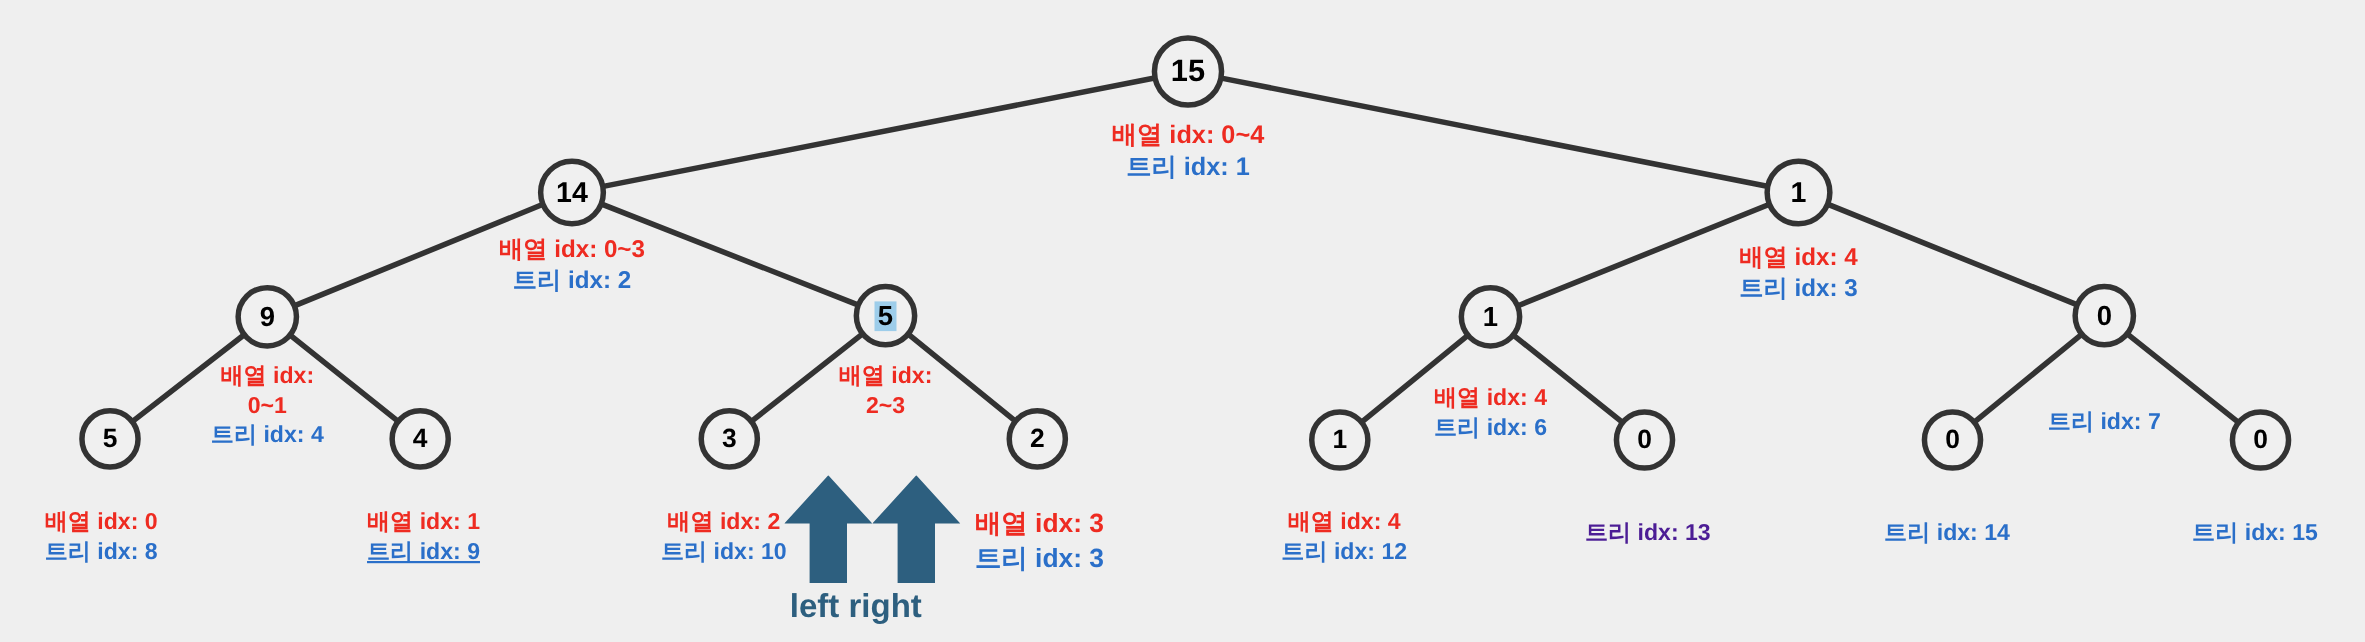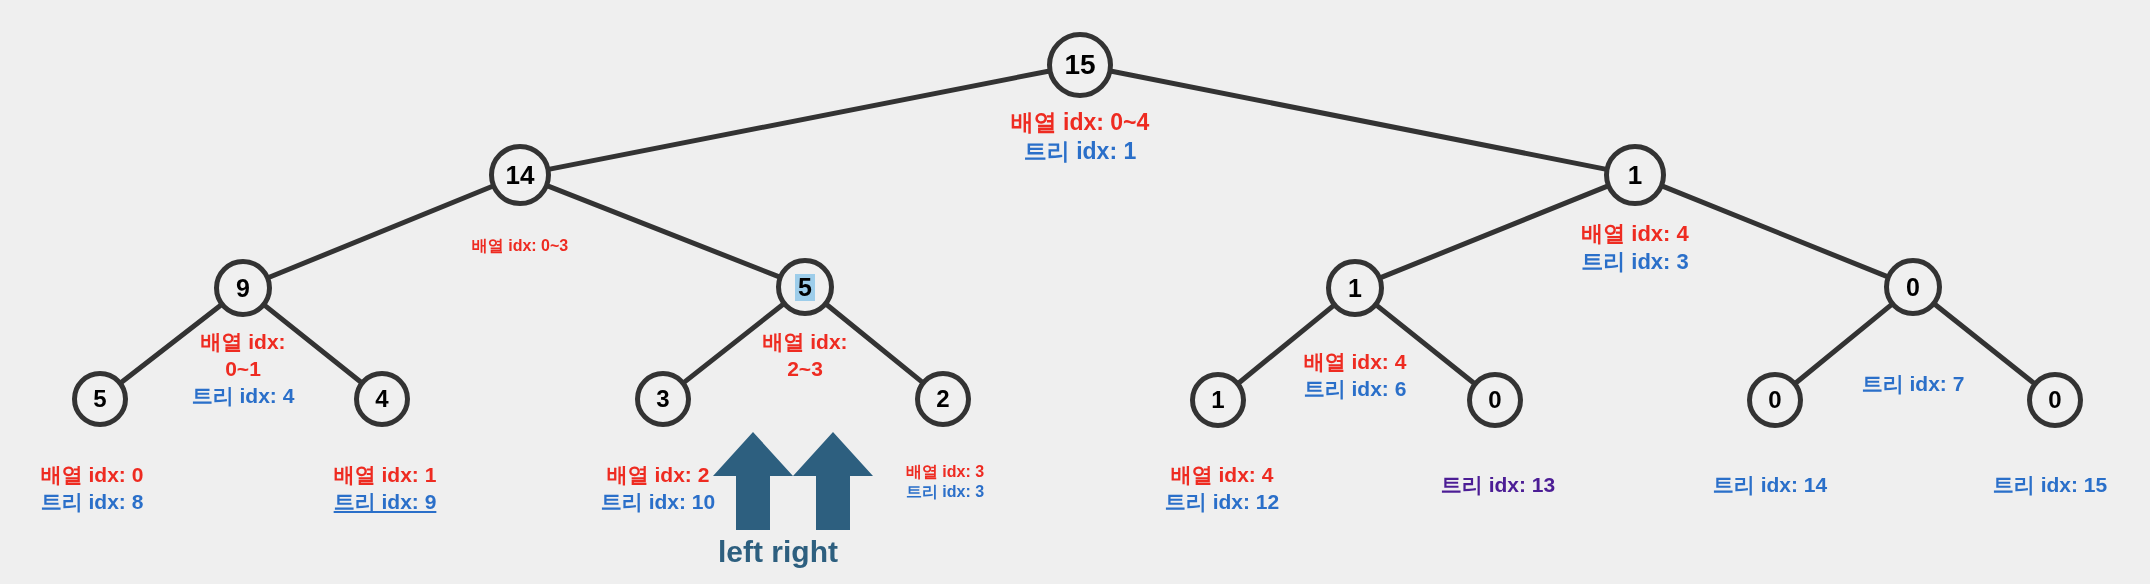--- a/index.html
+++ b/index.html
@@ -106,32 +106,32 @@
       </div>
       <div class="node" style="left: 1747px; top: 372px; width: 56px; height: 56px; font-size: 24px; border-color: rgb(51, 51, 51);">
         <span class="val">0</span>
       </div>
       <div class="node" style="left: 2027px; top: 372px; width: 56px; height: 56px; font-size: 24px; border-color: rgb(51, 51, 51);">
         <span class="val">0</span>
       </div>
     </div>
   <div id="labels-layer">
       <div class="lbl" style="left: 950px; top: 84px; width: 260px; font-size: 23px;"><span class="arr" style="color: rgb(238, 43, 33);">배열 idx: 0~4</span><span class="tre" style="color: rgb(42, 111, 201);">트리 idx: 1</span></div>
-      <div class="lbl" style="left: 395px; top: 212px; width: 250px; font-size: 16px;"><span class="arr" style="color: rgb(238, 43, 33);">배열 idx: 0~3</span></div>
+      <div class="lbl" style="left: 395px; top: 189px; width: 250px; font-size: 22px;"><span class="arr" style="color: rgb(238, 43, 33);">배열 idx: 0~3</span><span class="tre" style="color: rgb(42, 111, 201);">트리 idx: 2</span></div>
       <div class="lbl" style="left: 1510px; top: 196px; width: 250px; font-size: 22px;"><span class="arr" style="color: rgb(238, 43, 33);">배열 idx: 4</span><span class="tre" style="color: rgb(42, 111, 201);">트리 idx: 3</span></div>
       <div class="lbl" style="left: 148px; top: 305px; width: 190px; font-size: 21px;"><span class="arr" style="color: rgb(238, 43, 33);">배열 idx:
 0~1</span><span class="tre" style="color: rgb(42, 111, 201);">트리 idx: 4</span></div>
       <div class="lbl" style="left: 710px; top: 305px; width: 190px; font-size: 21px;"><span class="arr" style="color: rgb(238, 43, 33);">배열 idx:
 2~3</span></div>
       <div class="lbl" style="left: 1250px; top: 325px; width: 210px; font-size: 21px;"><span class="arr" style="color: rgb(238, 43, 33);">배열 idx: 4</span><span class="tre" style="color: rgb(42, 111, 201);">트리 idx: 6</span></div>
       <div class="lbl" style="left: 1808px; top: 371px; width: 210px; font-size: 21px;"><span class="tre" style="color: rgb(42, 111, 201);">트리 idx: 7</span></div>
       <div class="lbl" style="left: -13px; top: 438px; width: 210px; font-size: 21px;"><span class="arr" style="color: rgb(238, 43, 33);">배열 idx: 0</span><span class="tre" style="color: rgb(42, 111, 201);">트리 idx: 8</span></div>
       <div class="lbl" style="left: 280px; top: 438px; width: 210px; font-size: 21px;"><span class="arr" style="color: rgb(238, 43, 33);">배열 idx: 1</span><span class="tre" style="color: rgb(42, 111, 201); text-decoration: underline;">트리 idx: 9</span></div>
       <div class="lbl" style="left: 550.5px; top: 438px; width: 215px; font-size: 21px;"><span class="arr" style="color: rgb(238, 43, 33);">배열 idx: 2</span><span class="tre" style="color: rgb(42, 111, 201);">트리 idx: 10</span></div>
-      <div class="lbl" style="left: 837.5px; top: 438px; width: 215px; font-size: 16px;"><span class="arr" style="color: rgb(238, 43, 33);">배열 idx: 3</span><span class="tre" style="color: rgb(42, 111, 201);">트리 idx: 3</span></div>
+      <div class="lbl" style="left: 837.5px; top: 438px; width: 215px; font-size: 24px;"><span class="arr" style="color: rgb(238, 43, 33);">배열 idx: 3</span><span class="tre" style="color: rgb(42, 111, 201);">트리 idx: 3</span></div>
       <div class="lbl" style="left: 1114.5px; top: 438px; width: 215px; font-size: 21px;"><span class="arr" style="color: rgb(238, 43, 33);">배열 idx: 4</span><span class="tre" style="color: rgb(42, 111, 201);">트리 idx: 12</span></div>
       <div class="lbl" style="left: 1390.5px; top: 472px; width: 215px; font-size: 21px;"><span class="tre" style="color: #4c1d95;">트리 idx: 13</span></div>
       <div class="lbl" style="left: 1662.5px; top: 472px; width: 215px; font-size: 21px;"><span class="tre" style="color: rgb(42, 111, 201);">트리 idx: 14</span></div>
       <div class="lbl" style="left: 1942.5px; top: 472px; width: 215px; font-size: 21px;"><span class="tre" style="color: rgb(42, 111, 201);">트리 idx: 15</span></div>
     </div>
   <div id="anno-layer">
     <svg class="arrow" id="arrow-left" width="80" height="98" viewBox="0 0 80 98" style="left: 713px; top: 432px;">
         <polygon points="40,0 80,44 57,44 57,98 23,98 23,44 0,44" fill="#2d5f7f"></polygon>
       </svg>
     <svg class="arrow" id="arrow-right" width="80" height="98" viewBox="0 0 80 98" style="left: 793px; top: 432px;">

